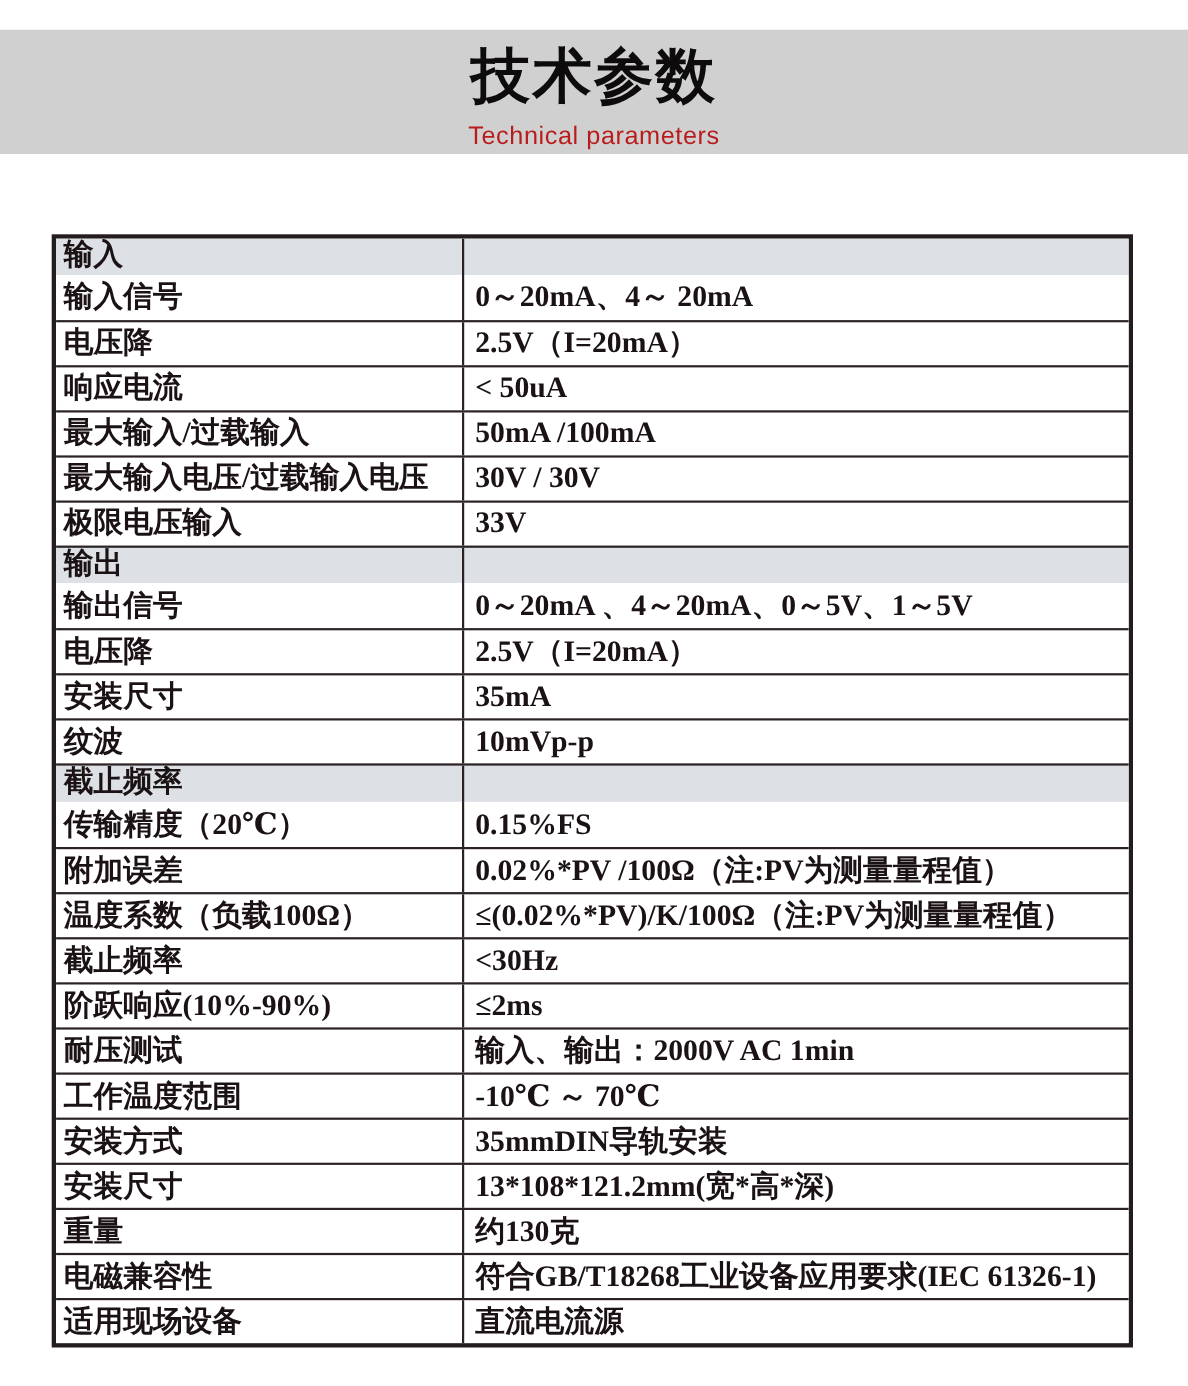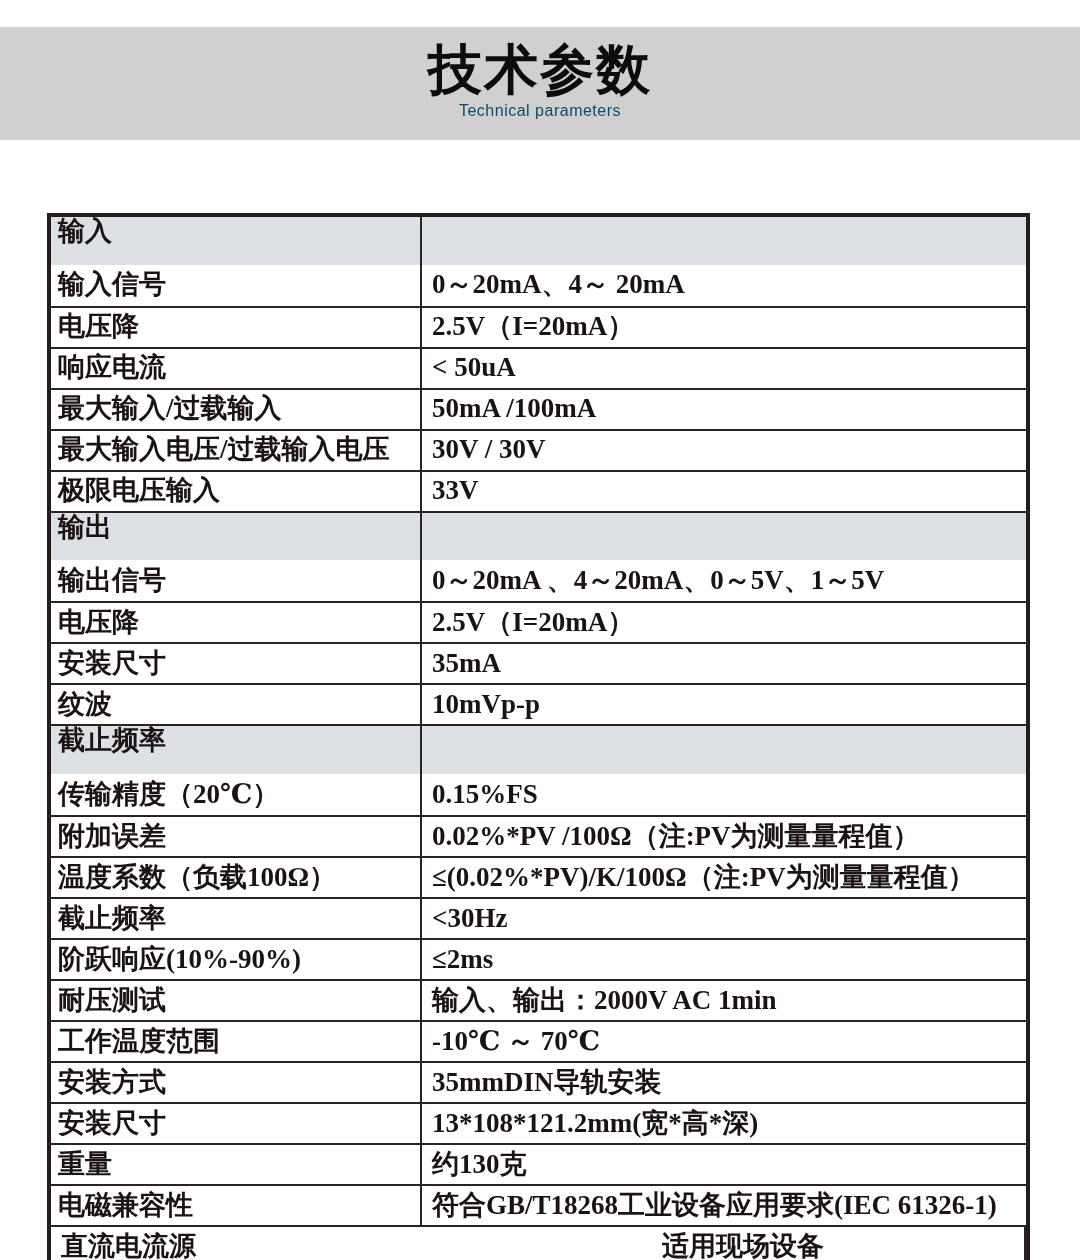--- a/index.html
+++ b/index.html
@@ -29,26 +29,26 @@
     margin: 0;
     padding-top: 13px;
     font-family: "Liberation Sans", "DejaVu Sans", sans-serif;
     font-weight: bold;
     font-size: 54px;
     line-height: 58px;
     letter-spacing: 2px;
     color: #0d0b0c;
   }
   .page-subtitle {
-    margin-top: 0px;
+    margin-top: 12px;
     font-family: "Liberation Sans", "DejaVu Sans", sans-serif;
-    font-size: 16px;
+    font-size: 23px;
     line-height: 26px;
     letter-spacing: 0.5px;
-    color: #0c4a6e;
+    color: #b91c1c;
   }
   
   .spec-table {
     position: absolute;
     left: 47px;
     top: 213px;
     width: 983px;
     box-sizing: border-box;
     border: 4px solid #241c1e;
     background: #ffffff;
@@ -83,21 +83,21 @@
     border-right: 2px solid #2b2224;
     padding: 1px 2px 1px 7px;
   }
   .cell-value {
     flex: 1 1 auto;
     padding: 1px 3px 1px 10px;
     text-align: center;
   }
   .row.section .cell-label {
     padding-top: 0;
-    padding-bottom: 18px;
+    padding-bottom: 3px;
   }
 </style>
 </head>
 <body>
 
 <div class="page">
 
   <div class="header-band">
     <h1 class="page-title">技术参数</h1>
     <div class="page-subtitle">Technical parameters</div>
@@ -194,18 +194,18 @@
       </div>
       <div class="row bordered">
         <div class="cell cell-label">重量</div>
         <div class="cell cell-value">约130克</div>
       </div>
       <div class="row bordered">
         <div class="cell cell-label">电磁兼容性</div>
         <div class="cell cell-value">符合GB/T18268工业设备应用要求(IEC 61326-1)</div>
       </div>
       <div class="row bordered">
+        <div class="cell cell-label">适用现场设备</div>
         <div class="cell cell-value">直流电流源</div>
-        <div class="cell cell-label">适用现场设备</div>
       </div>
     </div>
 
 </div>
 
 </body></html>

